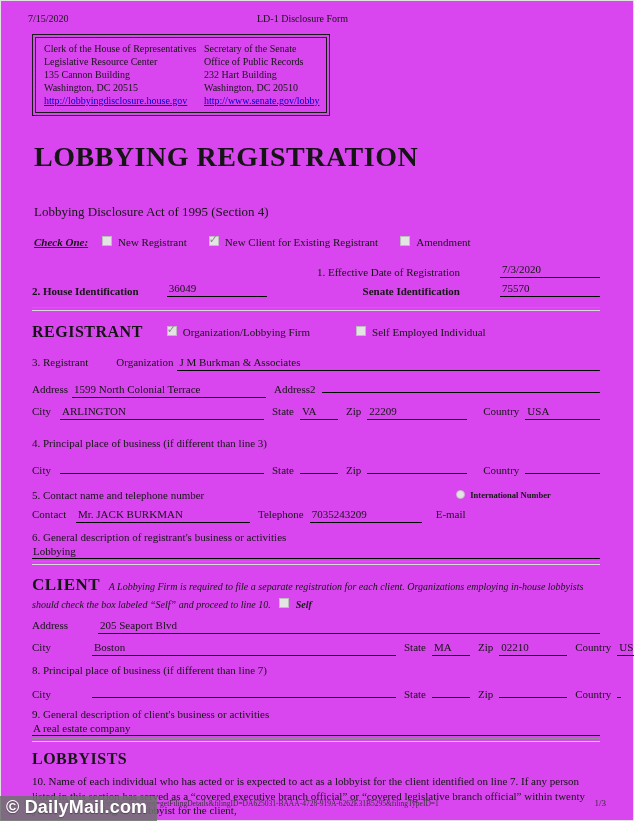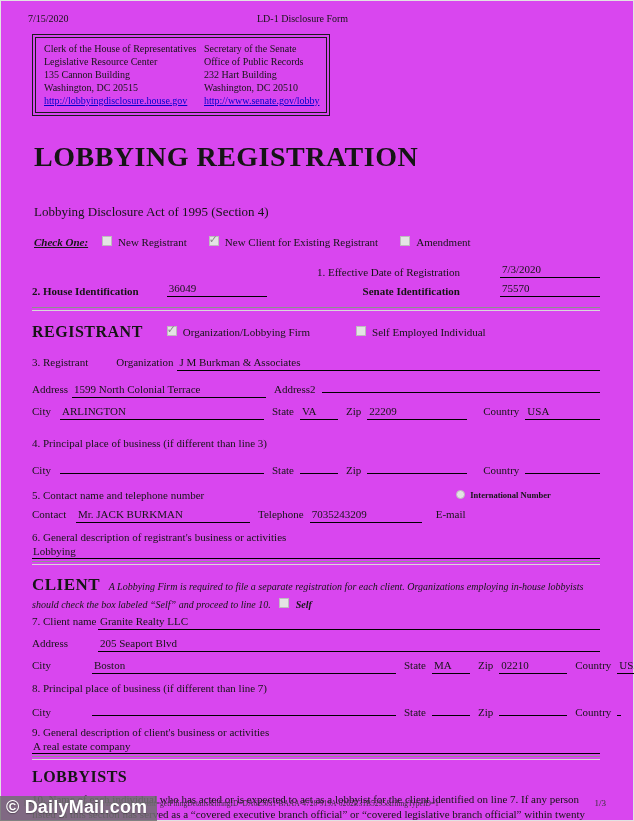--- a/index.html
+++ b/index.html
@@ -210,24 +210,20 @@
 
     <div class="rule tight"></div>
 
     <div class="client-para">
       <span class="sec-title">CLIENT</span>
       <span class="client-note">A Lobbying Firm is required to file a separate registration for each client. Organizations employing in-house lobbyists should check the box labeled “Self” and proceed to line 10.</span>
       <span class="cb"></span>
       <span class="self-lbl">Self</span>
     </div>
 
-    <div class="frow" style="margin-top:3px">
-      <span class="lbl c-lbl">7. Client name</span>
-      <span class="ul grow"><span>Granite Realty LLC</span></span>
-    </div>
 
     <div class="frow mt7">
       <span class="lbl c-lbl">Address</span>
       <span class="ul grow"><span>205 Seaport Blvd</span></span>
     </div>
 
     <div class="frow mt7">
       <span class="lbl" style="width:60px">City</span>
       <span class="ul ul-ccity"><span>Boston</span></span>
       <span class="lbl gap8">State</span>

